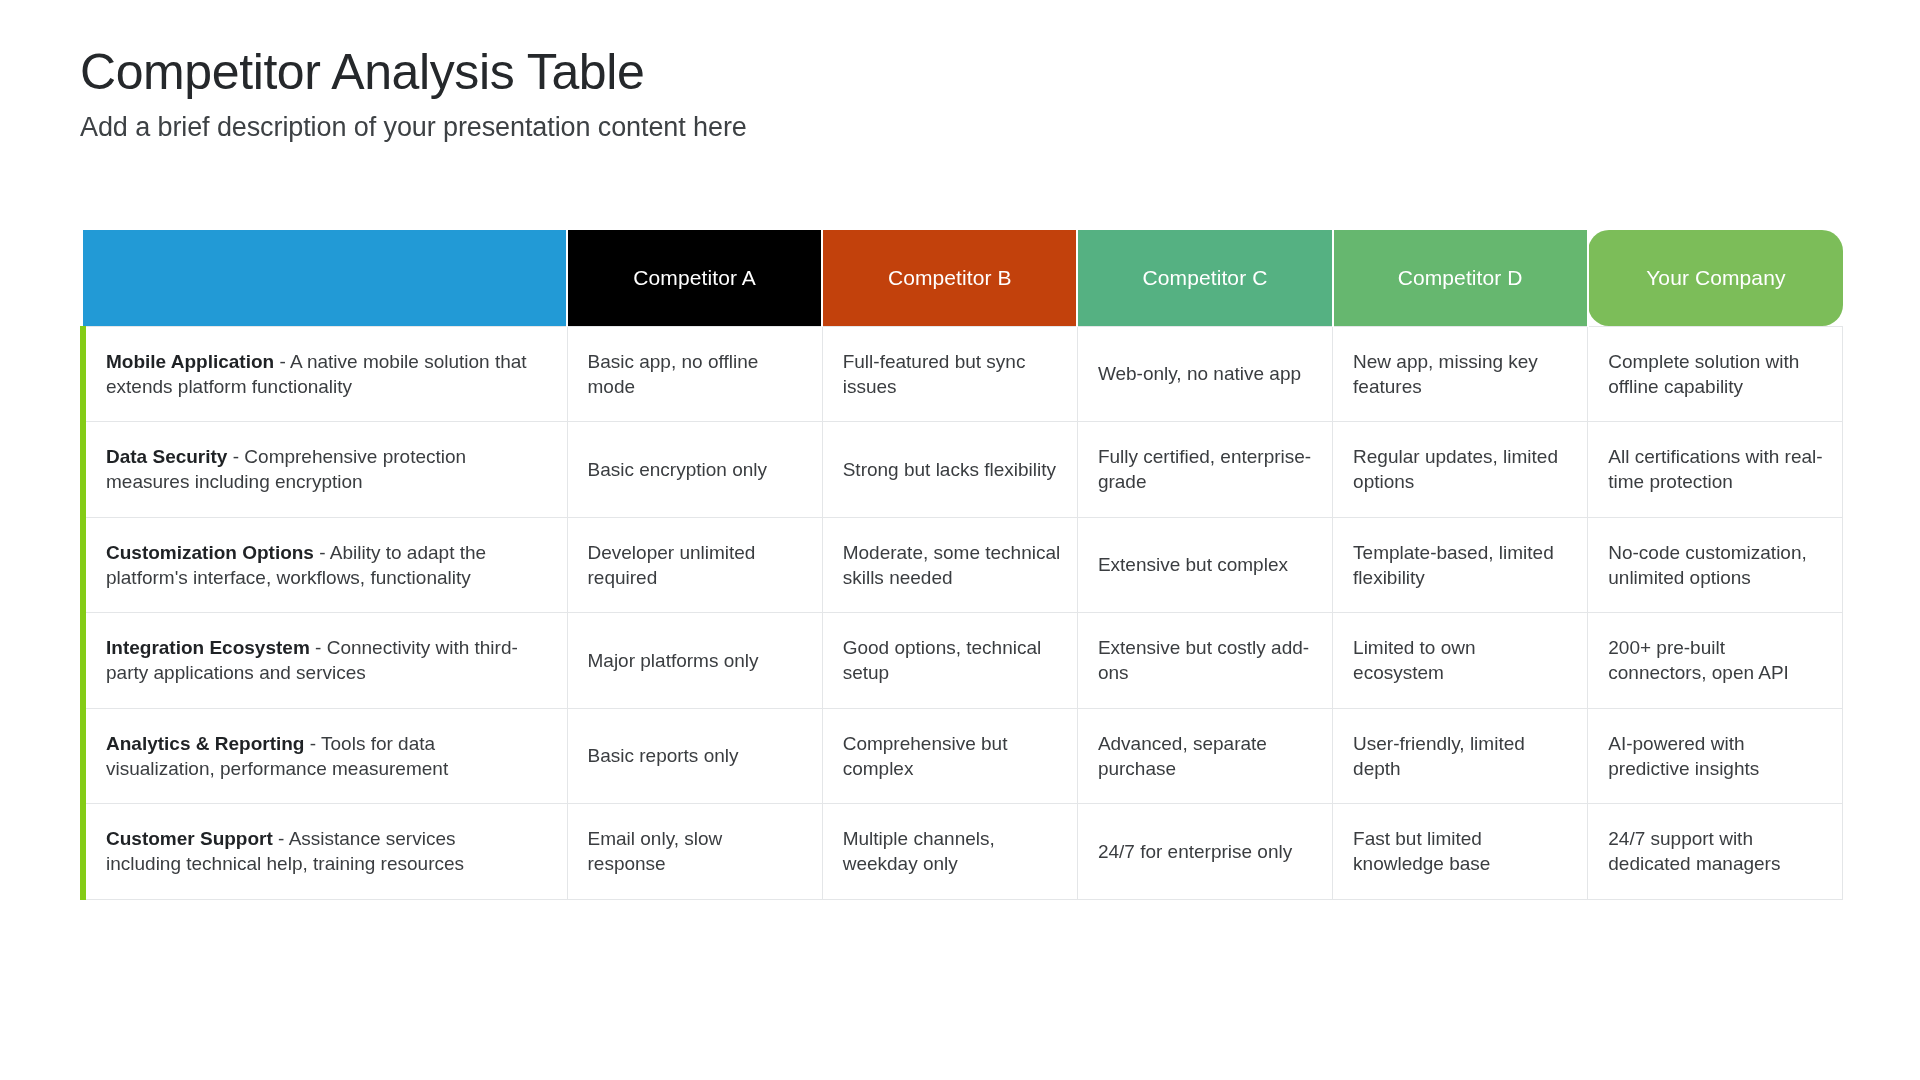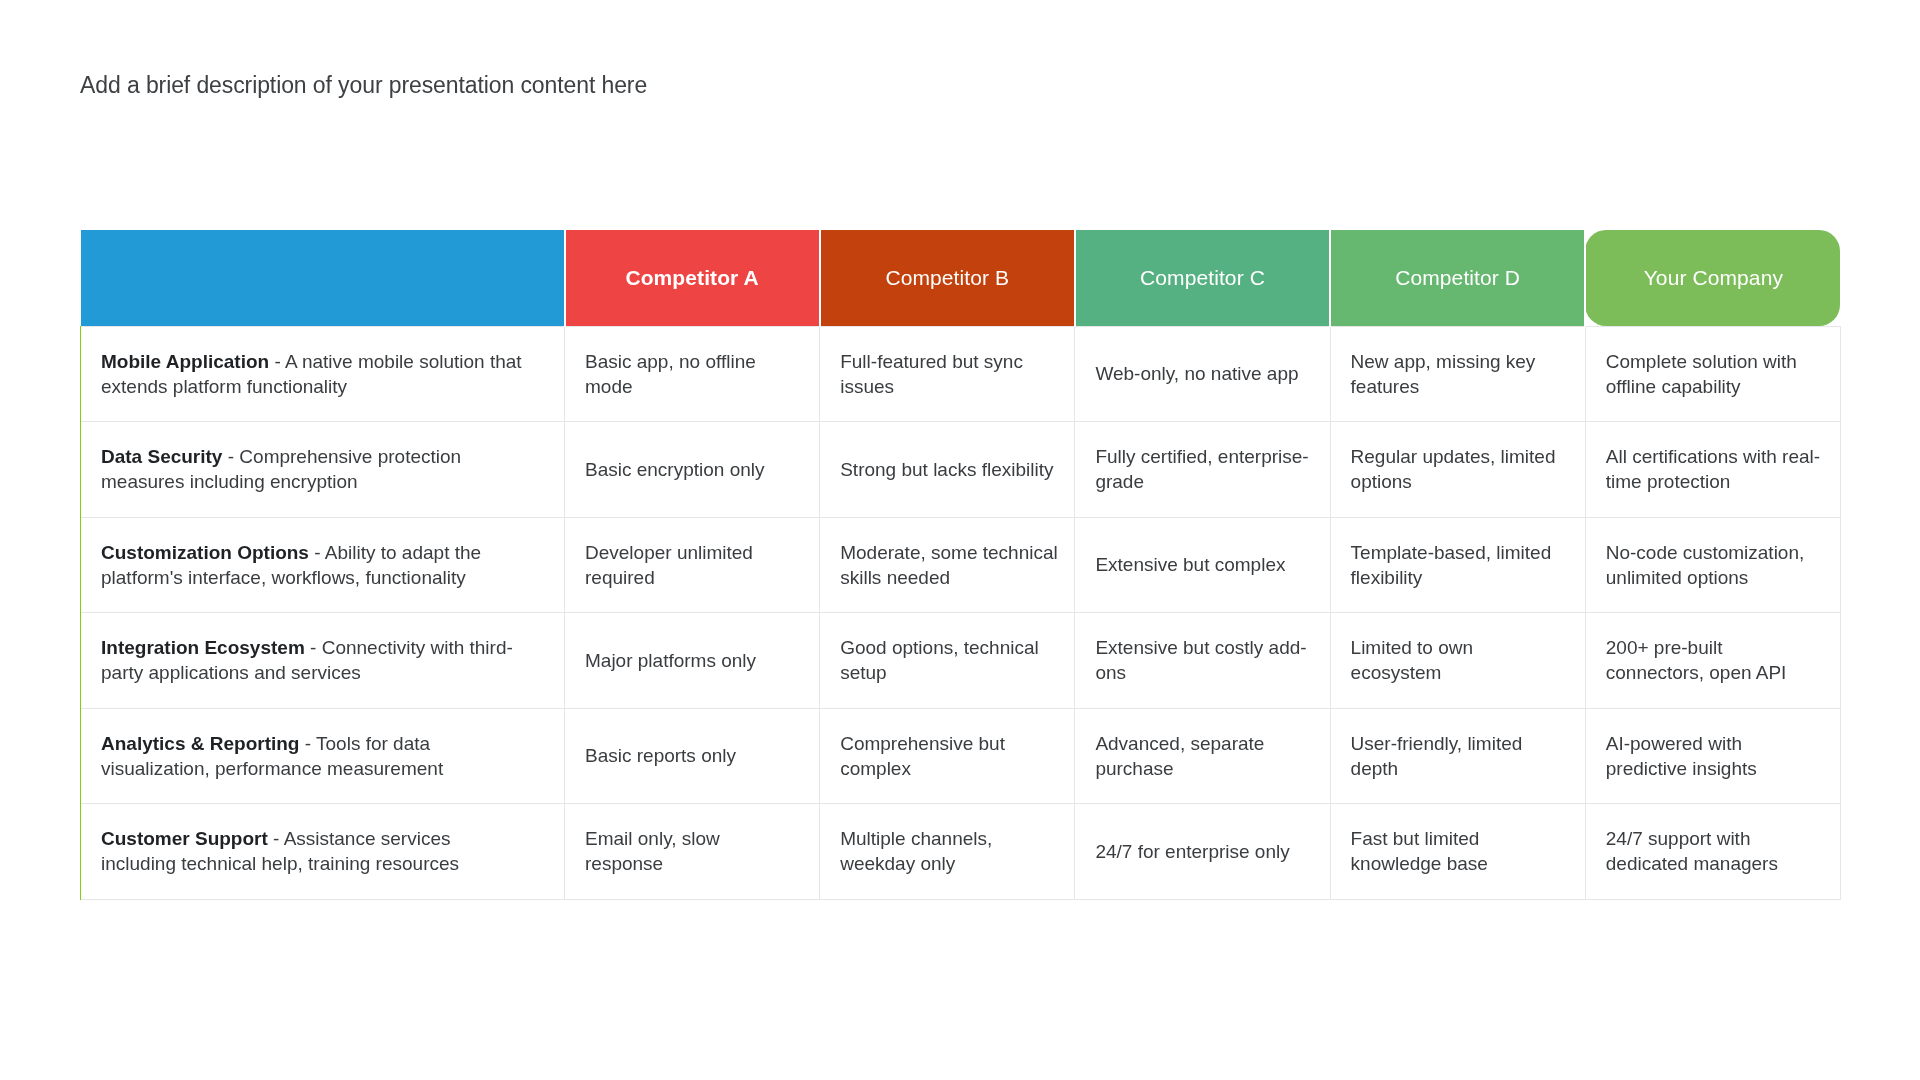--- a/index.html
+++ b/index.html
@@ -32,22 +32,22 @@
   .page-title {
     font-size: 50px;
     line-height: 1.12;
     font-weight: 400;
     color: #25282b;
     letter-spacing: -0.4px;
     white-space: nowrap;
   }
 
   .page-subtitle {
-    margin-top: 28px;
-    font-size: 23px;
+    margin-top: 11px;
+    font-size: 27px;
     line-height: 1.2;
     font-weight: 400;
     color: #3d4144;
     letter-spacing: -0.1px;
     white-space: nowrap;
   }
 
   
   .table-wrap {
     position: absolute;
@@ -92,21 +92,21 @@
   tbody td {
     vertical-align: middle;
     padding: 22px 22px 22px 24px;
     font-size: 19px;
     line-height: 1.33;
     color: #3a3d40;
     border-right: 1px solid #e4e6e8;
     background: #ffffff;
   }
   tbody td:first-child {
-    border-left: 1px solid #84cc16;
+    border-left: 6px solid #84cc16;
     padding-left: 20px;
     padding-right: 34px;
   }
   tbody td:last-child { border-right: 1px solid #e4e6e8; }
 
   tbody td.feature-cell { color: #3a3d40; }
   tbody td.feature-cell .feat-name {
     font-weight: 700;
     color: #1f2225;
   }
@@ -115,37 +115,38 @@
     padding-left: 20px;
     padding-right: 16px;
   }
 </style>
 </head>
 <body>
 
 <div class="slide">
 
   <div class="heading">
+    <div class="page-title">Competitor Analysis Table</div>
     <div class="page-subtitle">Add a brief description of your presentation content here</div>
   </div>
 
   <div class="table-wrap">
     <table class="comp-table">
       <colgroup>
         <col class="c-feature">
         <col class="c-data">
           <col class="c-data">
           <col class="c-data">
           <col class="c-data">
           <col class="c-data">
       </colgroup>
       <thead>
         <tr>
             <th class="feature-head" style="background: rgb(34, 154, 214);"></th>
-            <th style="background: #ef4444; font-weight: bold;"><span>Competitor A</span></th>
+            <th style="background: #000000;"><span>Competitor A</span></th>
             <th style="background: #c2410c;"><span>Competitor B</span></th>
             <th style="background: rgb(85, 177, 130);"><span>Competitor C</span></th>
             <th style="background: rgb(102, 183, 111); margin-top: 32px;"><span>Competitor D</span></th>
             <th style="background: rgb(124, 189, 89);"><span>Your Company</span></th>
           </tr>
       </thead>
       <tbody>
           <tr>
             <td class="feature-cell"><span class="feat-name">Mobile Application</span><span> - </span><span>A native mobile solution that extends platform functionality</span></td>
             <td class="value-cell">Basic app, no offline mode</td>

